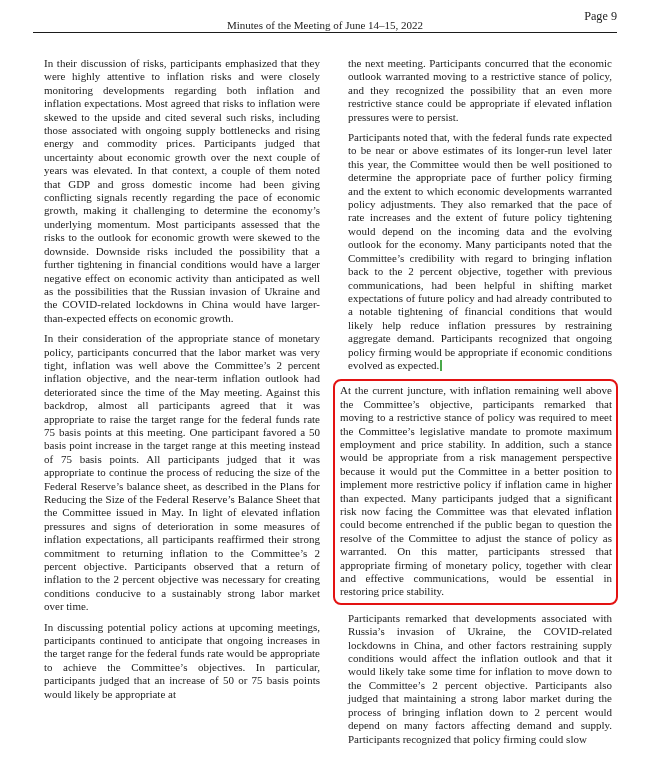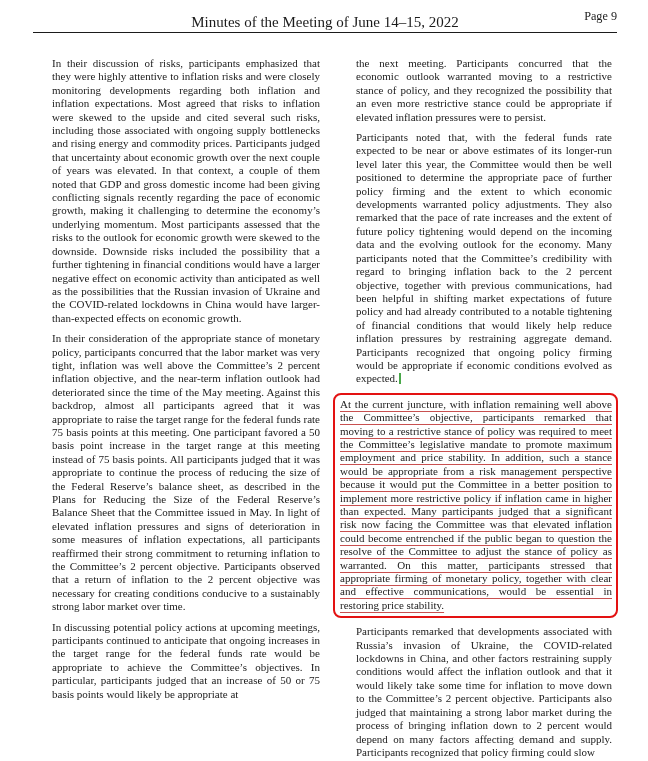--- a/index.html
+++ b/index.html
@@ -11,44 +11,43 @@
     position: relative;
     overflow: hidden;
   }
   
   .header {
     position: absolute; top: 14px; left: 33px; width: 584px; height: 18px;
     border-bottom: 1.2px solid #1b1b1b;
   }
   .header-title {
     position: absolute; left: 0; right: 0; bottom: 1px;
-    text-align: center; font-size: 15px; white-space: nowrap;
+    text-align: center; font-size: 11px; white-space: nowrap;
   }
   .header-page {
     position: absolute; right: 0; bottom: 8px;
     font-size: 12.2px; white-space: nowrap;
   }
   
   .column {
     position: absolute; top: 57px;
     font-size: 11px; line-height: 13.4px;
     text-align: justify;
   }
   .col-left  { left: 36px;  width: 284px; }
   .col-right { left: 340px; width: 272px; }
-  .column p { margin: 0 0 7px 16px; }
+  .column p { margin: 0 0 7px 8px; }
   
   .boxed {
     border: 2.5px solid #e31212;
     border-radius: 8px;
     margin: 7px -6px 7px -7px !important;
     padding: 3px 4px 4px 5px;
   }
   .boxed .ins {
-    text-decoration: underline;
     text-decoration-color: #c85050;
     text-decoration-thickness: 1px;
     text-underline-offset: 2.5px;
     margin-top: 43px;
   }
   
   .caret {
     display: inline-block;
     width: 2px; height: 11px;
     margin-left: 1px;

